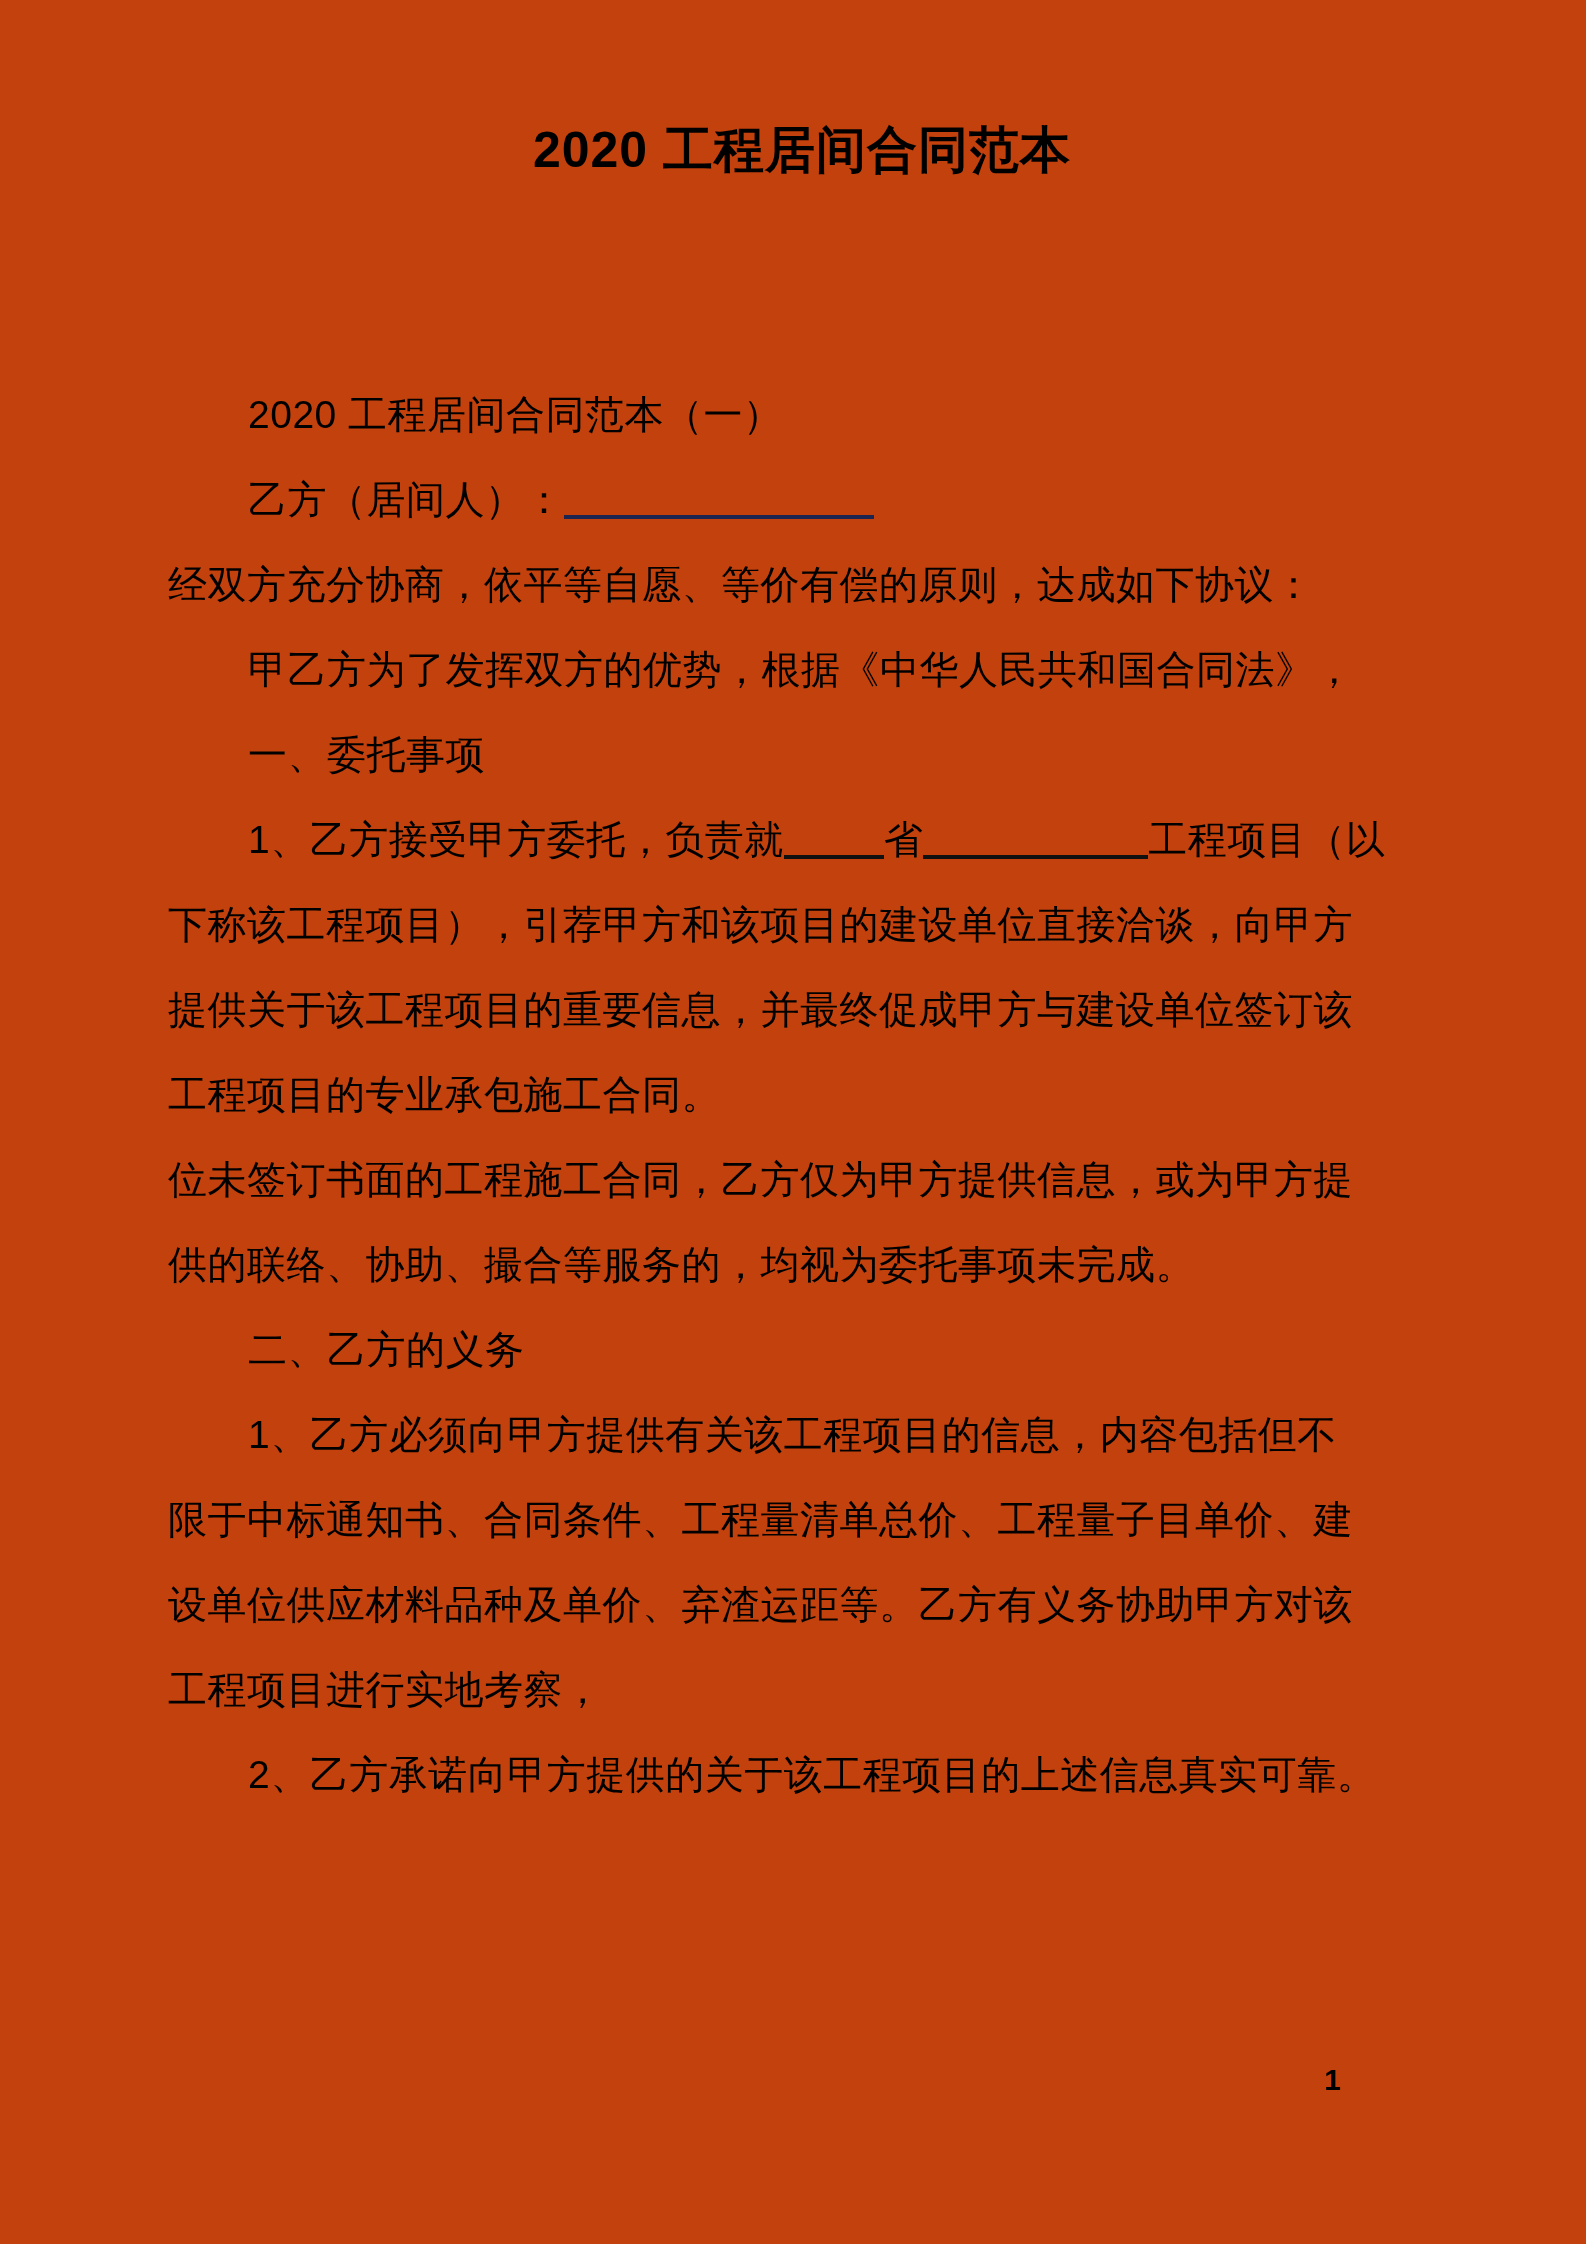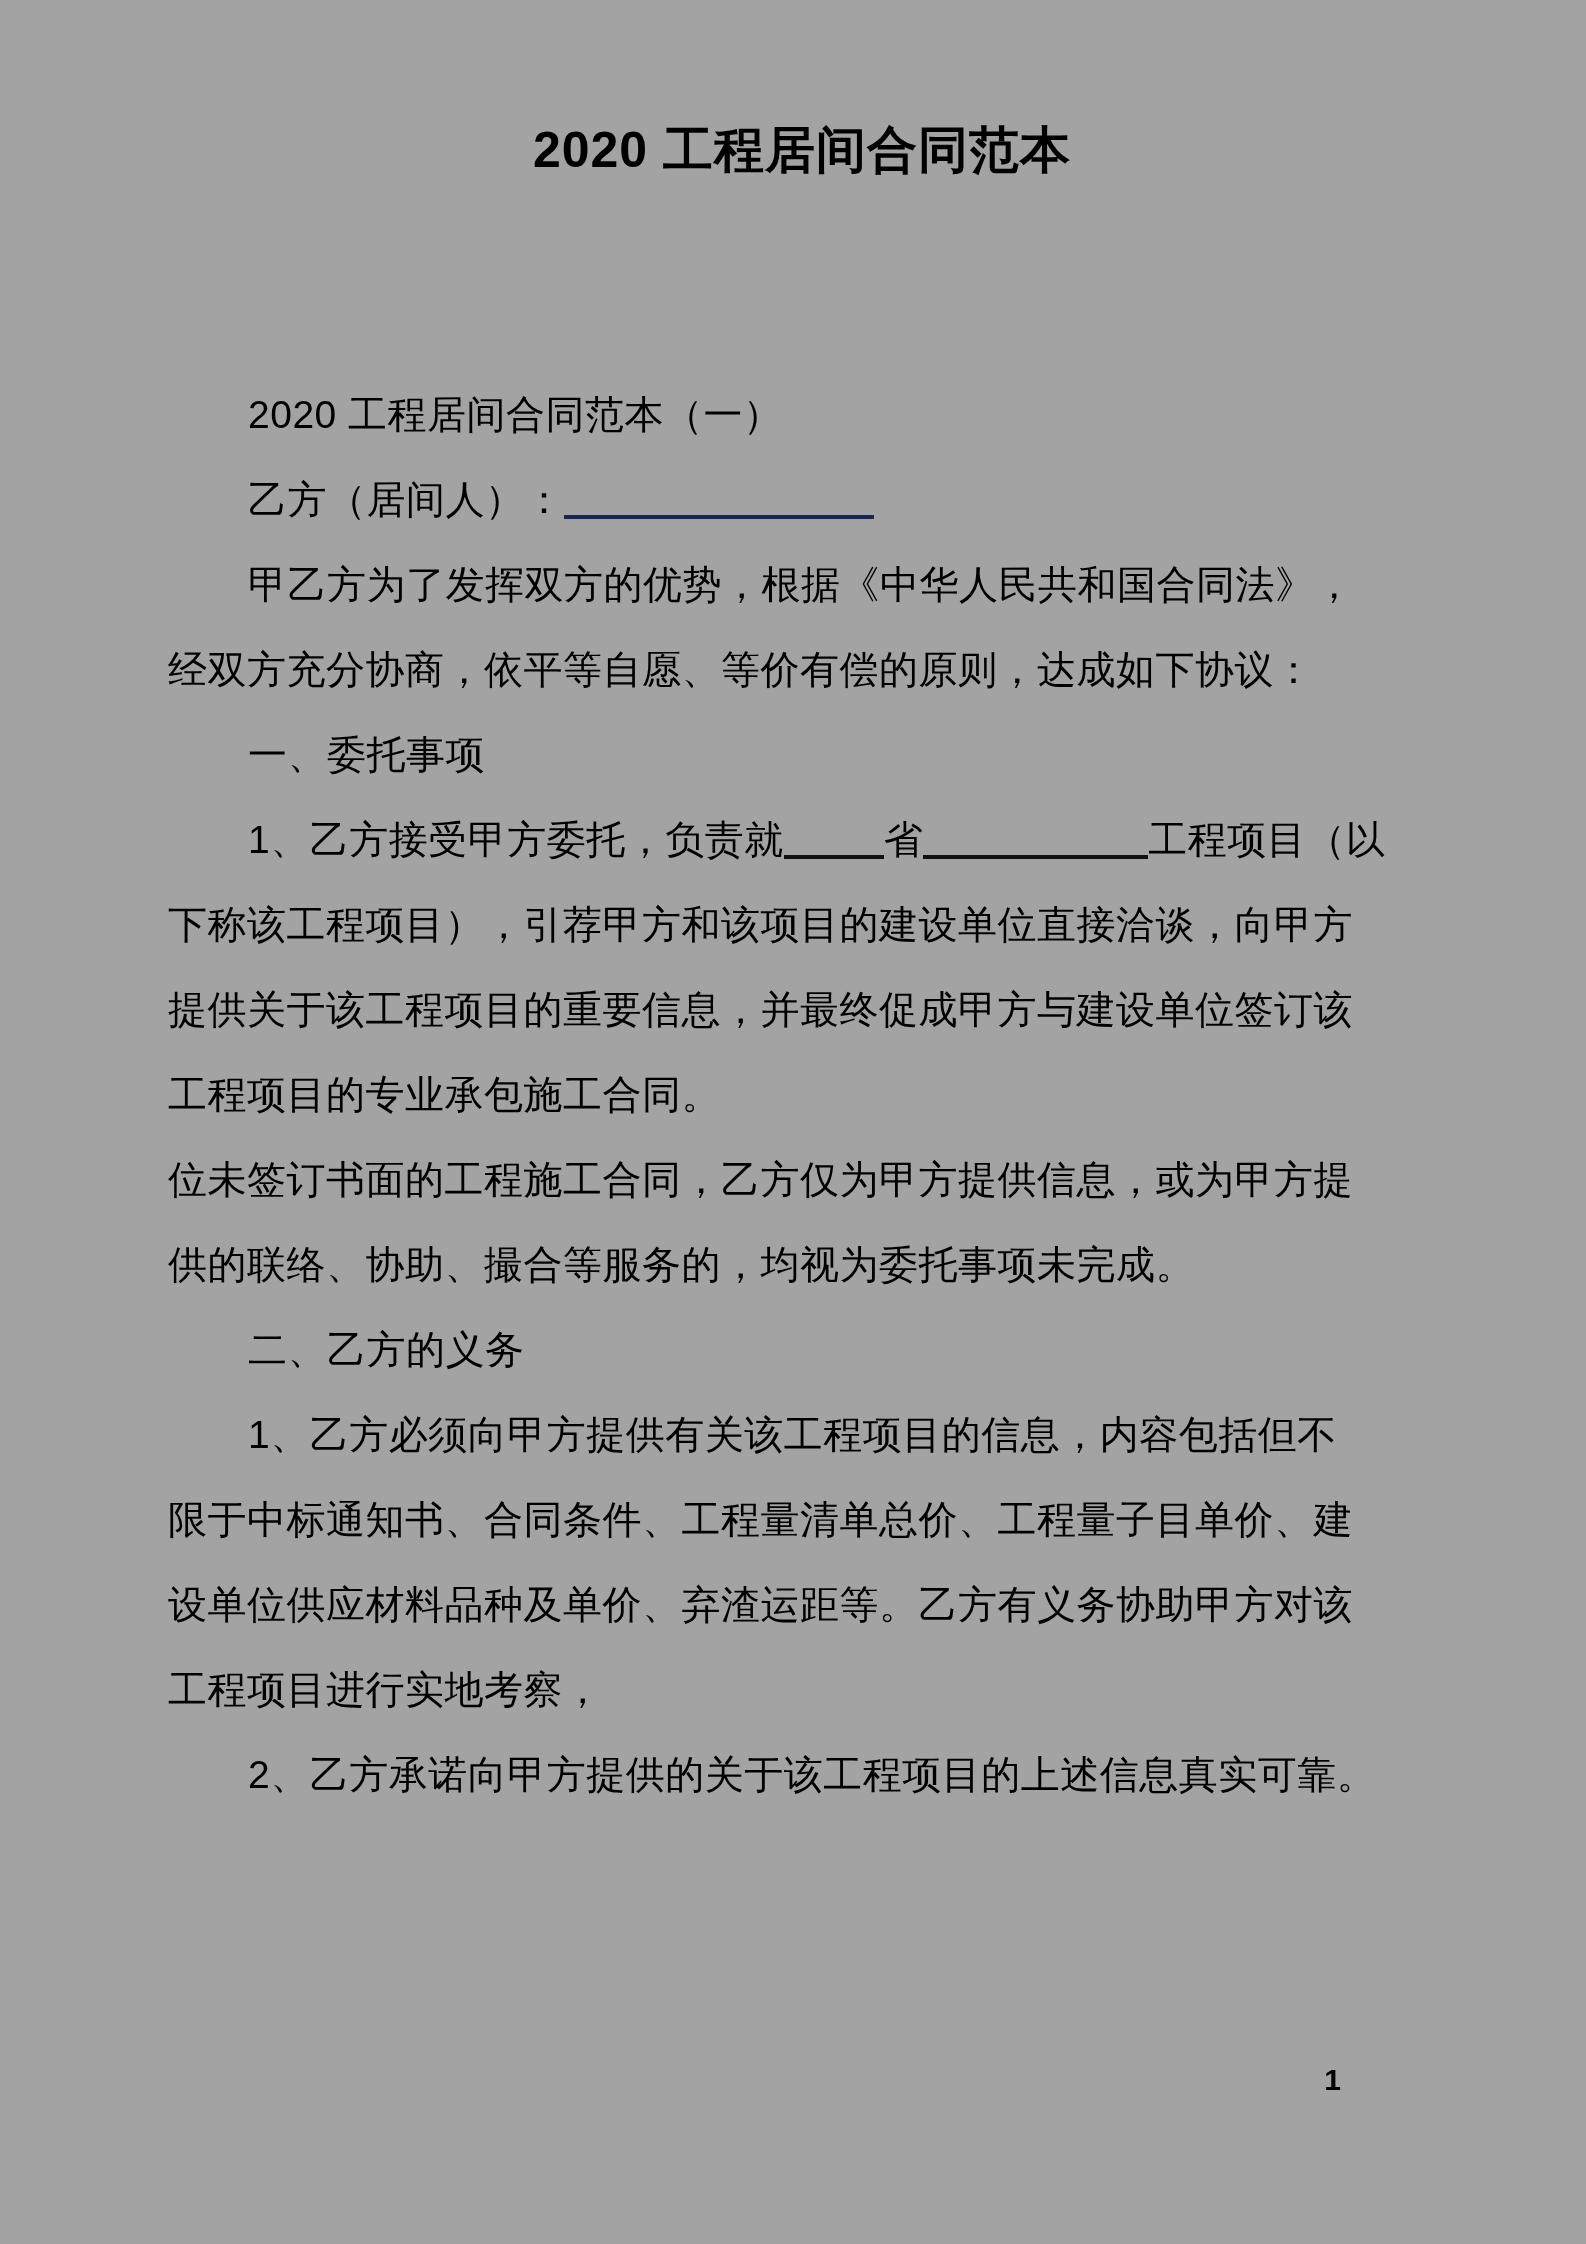--- a/index.html
+++ b/index.html
@@ -4,21 +4,21 @@
 <style>
   html, body {
     margin: 0;
     padding: 0;
     background: #ffffff;
   }
   .page {
     position: relative;
     width: 1586px;
     height: 2244px;
-    background: #a3a3a3;
+    background: #c2410c;
     box-sizing: border-box;
     padding: 0 150px 0 168px;
     font-family: "Liberation Sans", "DejaVu Sans", sans-serif;
     color: #000000;
     overflow: hidden;
   }
   .doc-title {
     margin: 0;
     padding-top: 118px;
     text-align: center;
@@ -60,22 +60,22 @@
 </style>
 </head>
 <body>
 
 <div class="page">
   <h1 class="doc-title">2020 工程居间合同范本</h1>
 
   <div class="doc-body">
       <div class="line indent subtitle"><span>2020 工程居间合同范本（一）</span></div>
       <div class="line indent"><span>乙方（居间人）：</span><span class="blank" style="width: 310px; border-bottom-color: rgb(27, 37, 80);"></span></div>
+      <div class="line"><span>经双方充分协商，依平等自愿、等价有偿的原则，达成如下协议：</span></div>
       <div class="line indent"><span>甲乙方为了发挥双方的优势，根据《中华人民共和国合同法》，</span></div>
-      <div class="line"><span>经双方充分协商，依平等自愿、等价有偿的原则，达成如下协议：</span></div>
       <div class="line indent"><span>一、委托事项</span></div>
       <div class="line indent"><span>1、乙方接受甲方委托，负责就</span><span class="blank" style="width: 100px; border-bottom-color: rgb(17, 17, 17);"></span><span>省</span><span class="blank" style="width: 225px; border-bottom-color: rgb(17, 17, 17);"></span><span>工程项目（以</span></div>
       <div class="line"><span>下称该工程项目），引荐甲方和该项目的建设单位直接洽谈，向甲方</span></div>
       <div class="line"><span>提供关于该工程项目的重要信息，并最终促成甲方与建设单位签订该</span></div>
       <div class="line"><span>工程项目的专业承包施工合同。</span></div>
       <div class="line"><span>位未签订书面的工程施工合同，乙方仅为甲方提供信息，或为甲方提</span></div>
       <div class="line"><span>供的联络、协助、撮合等服务的，均视为委托事项未完成。</span></div>
       <div class="line indent"><span>二、乙方的义务</span></div>
       <div class="line indent"><span>1、乙方必须向甲方提供有关该工程项目的信息，内容包括但不</span></div>
       <div class="line"><span>限于中标通知书、合同条件、工程量清单总价、工程量子目单价、建</span></div>

